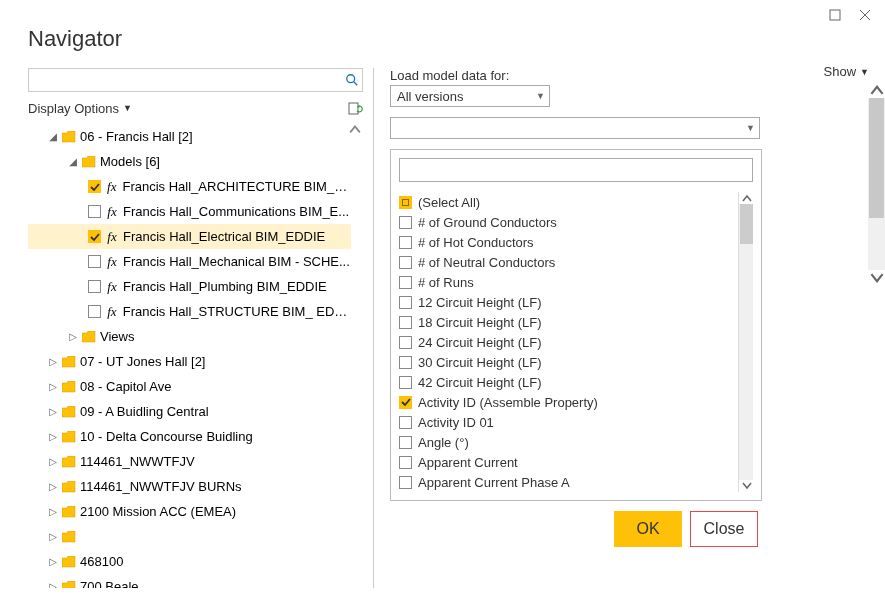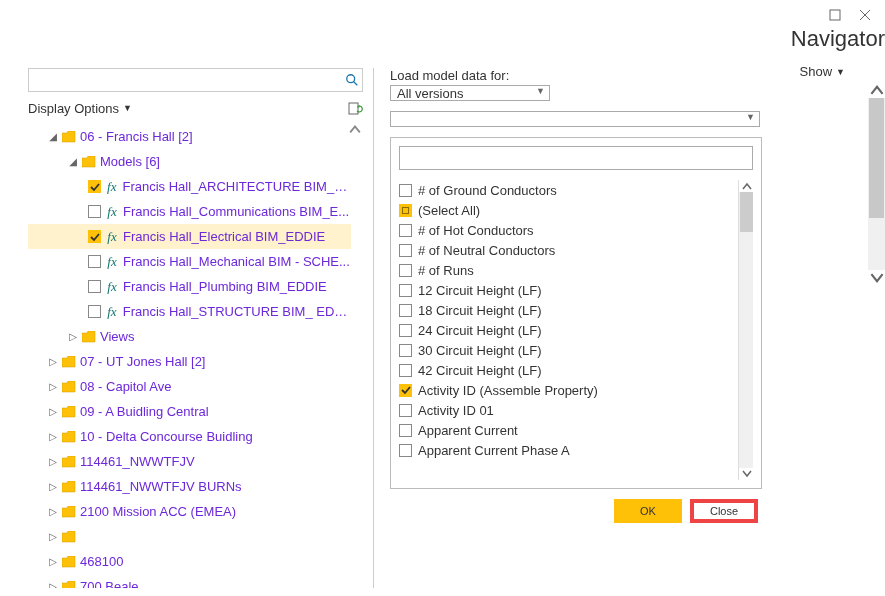--- a/index.html
+++ b/index.html
@@ -1,62 +1,62 @@
 <!DOCTYPE html>
 <html><head>
 <meta charset="utf-8">
 <style>
 * { box-sizing: border-box; margin: 0; padding: 0; font-family: "Segoe UI", Arial, sans-serif; }
 body { background: #fff; width: 885px; height: 596px; overflow: hidden; position: relative; font-size: 13px; color: #333; }
 .titlebar { position: absolute; top: 0; right: 0; height: 30px; display: flex; align-items: center; gap: 18px; padding-right: 14px; }
 .win-btn { width: 12px; height: 12px; display: inline-block; position: relative; }
 .win-max svg, .win-close svg { width: 12px; height: 12px; }
-.header-title { font-size: 22px; font-weight: 300; color: #333; padding: 26px 0 0 28px; text-align: right; }
+.header-title { font-size: 22px; font-weight: 300; color: #333; padding: 26px 0 0 28px; }
 .main { display: flex; padding: 16px 0 0 28px; height: calc(100% - 60px); }
 .left-pane { width: 335px; display: flex; flex-direction: column; }
 .search-row { height: 24px; border: 1px solid #ccc; display: flex; align-items: center; margin-bottom: 8px; }
 .search-input { flex: 1; border: none; outline: none; padding: 0 6px; height: 22px; font-size: 13px; }
 .search-icon { width: 20px; height: 20px; display: flex; align-items: center; justify-content: center; color: #0066b3; }
 .display-options-row { display: flex; justify-content: space-between; align-items: center; margin-bottom: 8px; }
 .display-options { font-size: 13px; color: #333; display: flex; align-items: center; gap: 4px; }
 .tree-icon-right { width: 16px; height: 16px; }
 .tree { flex: 1; overflow: hidden; position: relative; padding-right: 12px; }
 .tree-scroll { position: absolute; right: 0; top: 0; width: 16px; height: 220px; display: flex; flex-direction: column; align-items: center; }
 .tree-scroll .arrow { width: 12px; height: 12px; color: #888; }
 .tree-item { display: flex; align-items: center; height: 25px; gap: 4px; white-space: nowrap; overflow: hidden; }
 .tree-item.selected { background: #fff2cc; }
 .expander { width: 10px; display: flex; justify-content: center; color: #666; font-size: 10px; }
 .folder-icon { width: 14px; height: 12px; }
 .folder-icon svg { width: 14px; height: 12px; }
 .checkbox { width: 13px; height: 13px; border: 1px solid #888; display: inline-flex; align-items: center; justify-content: center; background: #fff; flex-shrink: 0; }
 .checkbox.checked { background: #ffc107; border-color: #ffc107; }
 .checkbox.checked svg { width: 10px; height: 10px; }
-.fx-icon { font-style: italic; font-family: Georgia, serif; color: #0f766e; font-size: 13px; width: 14px; text-align: center; }
-.tree-label { font-size: 13px; color: #6d28d9; overflow: hidden; text-overflow: ellipsis; }
+.fx-icon { font-style: italic; font-family: Georgia, serif; color: #000000; font-size: 13px; width: 14px; text-align: center; }
+.tree-label { font-size: 13px; color: #000000; overflow: hidden; text-overflow: ellipsis; }
 .indent-1 { padding-left: 20px; }
 .indent-2 { padding-left: 40px; }
 .indent-3 { padding-left: 60px; }
 .divider { width: 1px; background: #ccc; margin: 0 16px 0 10px; height: 100%; }
 .right-pane { flex: 1; display: flex; flex-direction: column; padding-right: 20px; position: relative; }
-.show-dropdown { position: absolute; top: -4px; right: 40px; font-size: 13px; color: #333; display: flex; align-items: center; gap: 4px; }
+.show-dropdown { position: absolute; top: -4px; right: 16px; font-size: 13px; color: #333; display: flex; align-items: center; gap: 4px; }
 .section-label { font-size: 13px; color: #333; margin-bottom: 2px; }
-.dropdown { border: 1px solid #aaa; height: 16px; width: 160px; display: flex; align-items: flex-start; justify-content: space-between; padding: 0 4px 0 6px; font-size: 13px; margin-bottom: 10px; }
+.dropdown { border: 1px solid #aaa; height: 22px; width: 160px; display: flex; align-items: center; justify-content: space-between; padding: 0 4px 0 6px; font-size: 13px; margin-bottom: 10px; }
 .dropdown-wide { width: 370px; }
 .dropdown .caret { font-size: 9px; color: #666; }
 .filter-panel { border: 1px solid #bbb; width: 372px; padding: 8px; }
 .filter-search { border: 1px solid #aaa; height: 24px; margin-bottom: 10px; }
 .filter-list { border: 0; position: relative; }
 .filter-item { display: flex; align-items: center; gap: 6px; height: 20px; font-size: 13px; }
 .filter-item .label { color: #333; }
 .filter-scroll { position: absolute; right: -2px; top: 0; bottom: 0; width: 17px; border-left: 1px solid #ddd; display: flex; flex-direction: column; justify-content: space-between; align-items: center; padding: 2px 0; }
 .filter-scroll-track { flex: 1; width: 17px; background: #f0f0f0; position: relative; }
 .filter-scroll-thumb { position: absolute; top: 0; width: 15px; left: 1px; height: 40px; background: #ccc; }
 .filter-container { position: relative; height: 300px; overflow: hidden; }
 .button-row { display: flex; justify-content: flex-end; gap: 8px; padding: 10px 4px 0 0; width: 372px; }
-.btn { height: 24px; min-width: 68px; border: 4px solid #ef4444; background: #fff; font-size: 11px; display: flex; align-items: center; justify-content: center; cursor: pointer; }
+.btn { height: 36px; min-width: 68px; border: 1px solid #ef4444; background: #fff; font-size: 16px; display: flex; align-items: center; justify-content: center; cursor: pointer; }
 .btn-primary { background: #ffc107; border-color: #ffc107; }
 .right-scroll { position: absolute; right: 0; top: 16px; width: 17px; height: 200px; display: flex; flex-direction: column; align-items: center; }
 .right-scroll-arrow { width: 14px; height: 14px; color: #666; }
 .right-scroll-track { flex: 1; width: 17px; background: #f0f0f0; position: relative; }
 .right-scroll-thumb { position: absolute; top: 0; left: 1px; width: 15px; height: 120px; background: #c8c8c8; }
 .mixed-check { background: #ffc107; border-color: #ffc107; }
 .mixed-check .inner { width: 7px; height: 7px; background: #ffc107; border: 1px solid #8a6d00; }
 </style>
 </head>
 <body>
@@ -277,29 +277,29 @@
     <div class="dropdown dropdown-wide">
       <span></span>
       <span class="caret">▼</span>
     </div>
 
     <div class="filter-panel">
       <div class="filter-search"></div>
       <div class="filter-container">
         <div class="filter-list" id="filter-list">
           <div class="filter-item">
-              <span class="checkbox"></span>
-              <span class="label"># of Ground Conductors</span>
-            </div>
-        <div class="filter-item">
             <span class="checkbox mixed-check">
                 <span class="inner"></span>
               </span>
             <span class="label">(Select All)</span>
           </div>
+        <div class="filter-item">
+              <span class="checkbox"></span>
+              <span class="label"># of Ground Conductors</span>
+            </div>
             <div class="filter-item">
               <span class="checkbox"></span>
               <span class="label"># of Hot Conductors</span>
             </div>
             <div class="filter-item">
               <span class="checkbox"></span>
               <span class="label"># of Neutral Conductors</span>
             </div>
             <div class="filter-item">
               <span class="checkbox"></span>
@@ -332,20 +332,24 @@
                 </svg>
               </span>
               <span class="label">Activity ID (Assemble Property)</span>
             </div>
             <div class="filter-item">
               <span class="checkbox"></span>
               <span class="label">Activity ID 01</span>
             </div>
             <div class="filter-item">
               <span class="checkbox"></span>
+              <span class="label">Angle (°)</span>
+            </div>
+            <div class="filter-item">
+              <span class="checkbox"></span>
               <span class="label">Apparent Current</span>
             </div>
             <div class="filter-item">
               <span class="checkbox"></span>
               <span class="label">Apparent Current Phase A</span>
             </div>
           </div>
         <div class="filter-scroll">
           <svg width="10" height="10" viewBox="0 0 10 10">
               <path d="M1 7 L5 2 L9 7" fill="none" stroke="#666" stroke-width="1.5"></path>

